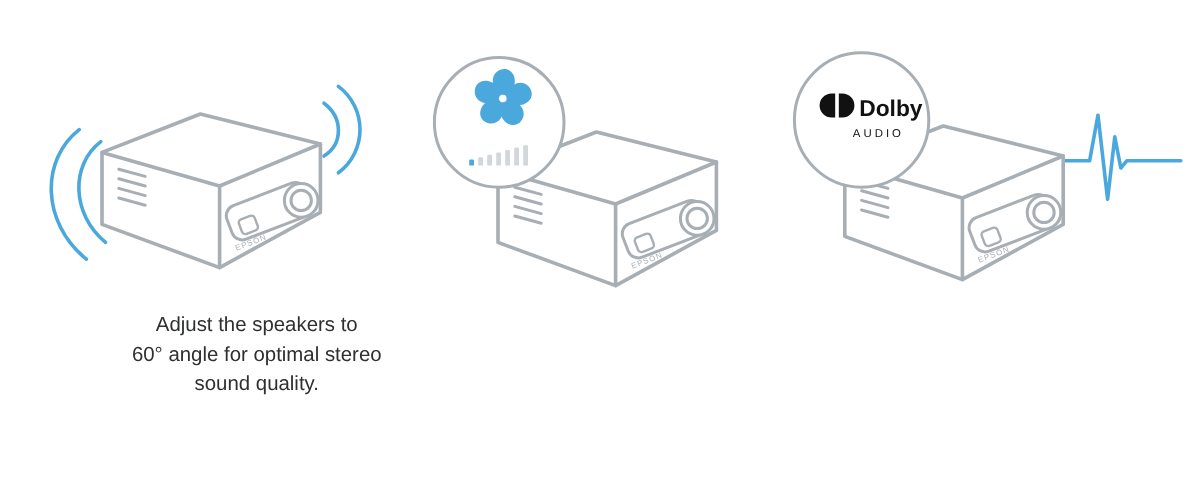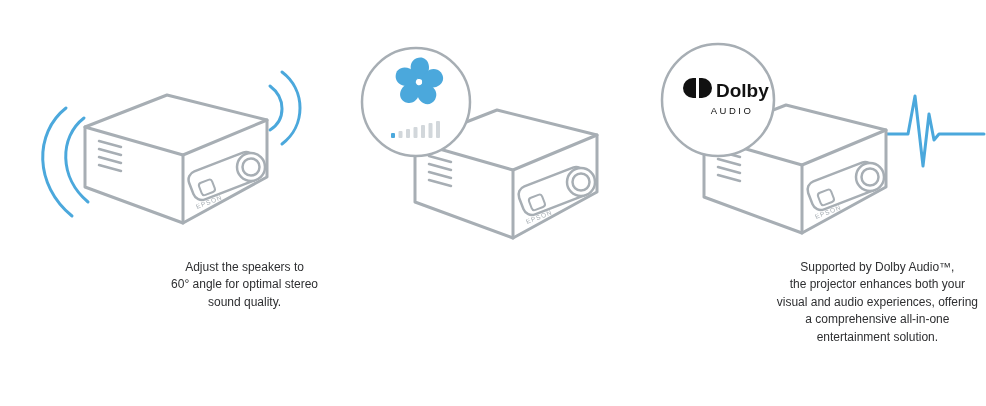--- a/index.html
+++ b/index.html
@@ -17,21 +17,21 @@
     flex-direction: column;
     align-items: flex-end;
   }
   .panel-1 { width: 320px; }
   .panel-2 { width: 315px; }
   .panel-3 { width: 345px; }
   .illustration { height: 225px; display: block; }
   .caption {
     margin: 4px 8px 0;
     text-align: center;
-    font-size: 12px;
+    font-size: 17px;
     line-height: 1.45;
     color: #2e2f31;
     white-space: pre-line;
   }
   svg text { font-family: "Liberation Sans", sans-serif; }
   .defs-holder { position: absolute; width: 0; height: 0; overflow: hidden; }
 </style>
 </head>
 <body>
 
@@ -119,20 +119,15 @@
         <g fill="#111111">
           <g>
             <path d="M36,48 L36,68 L33,68 A10,10 0 0 1 33,48 Z"></path>
             <path d="M39,48 L39,68 L42,68 A10,10 0 0 0 42,48 Z"></path>
           </g>
           <text x="56" y="67" font-size="19" font-weight="700">Dolby</text>
           <text x="72" y="84" font-size="9.5" letter-spacing="2.5" text-anchor="middle" font-weight="500">AUDIO</text>
         </g>
       </g>
     </svg>
-    <p class="caption">Supported by Dolby Audio™,
-the projector enhances both your
-visual and audio experiences, offering
-a comprehensive all-in-one
-entertainment solution.</p>
   </div>
 
 </div>
 
 </body></html>

